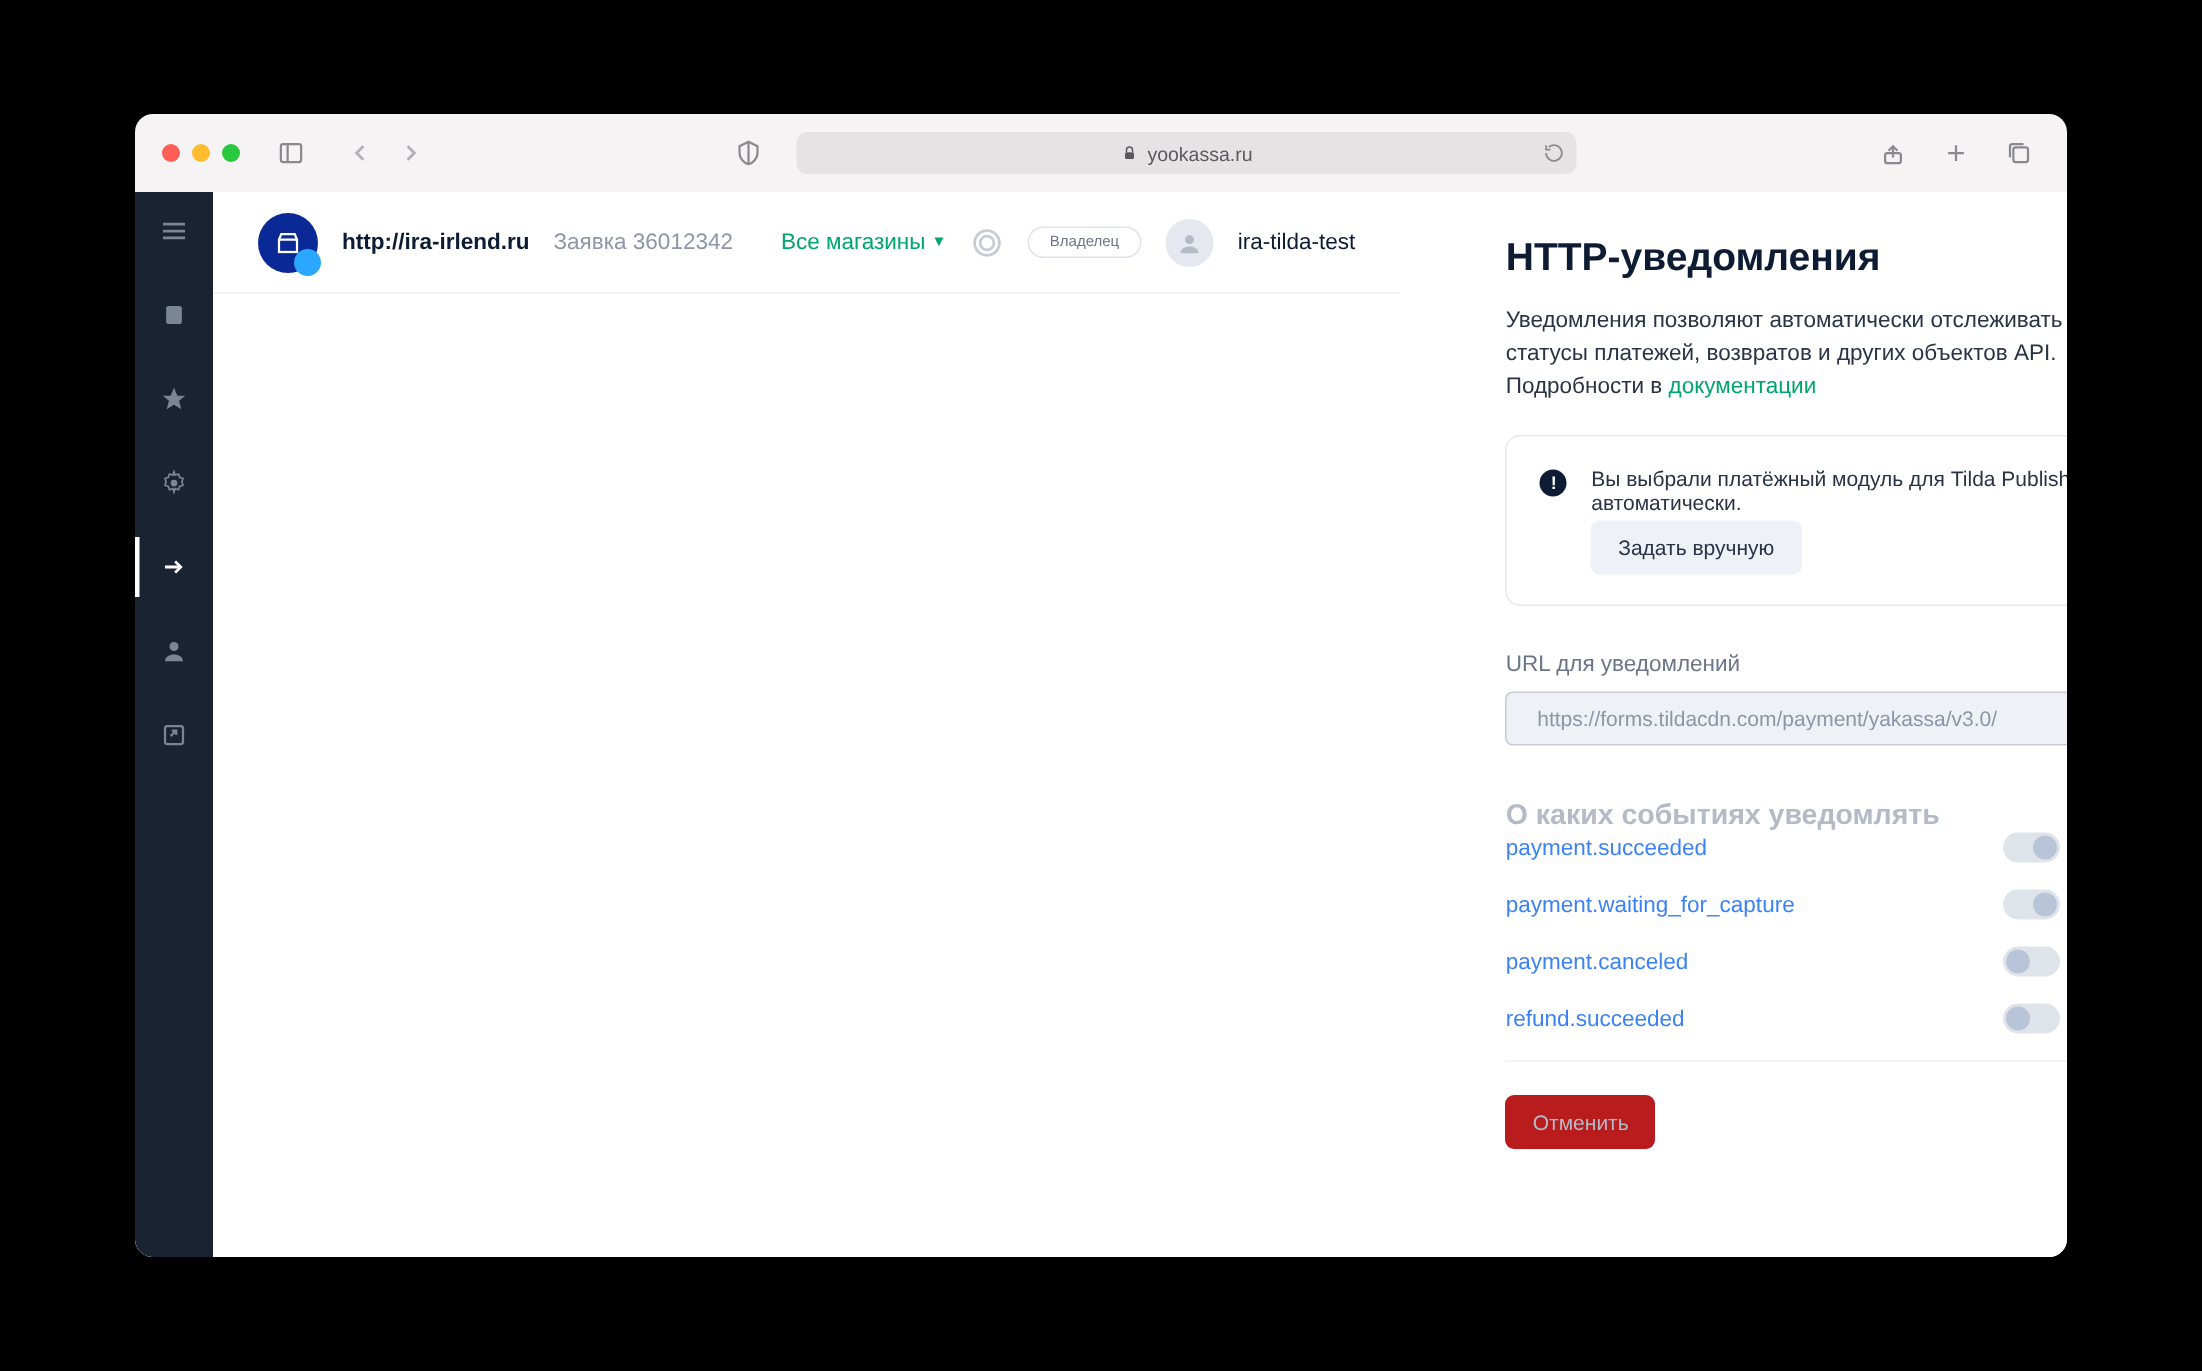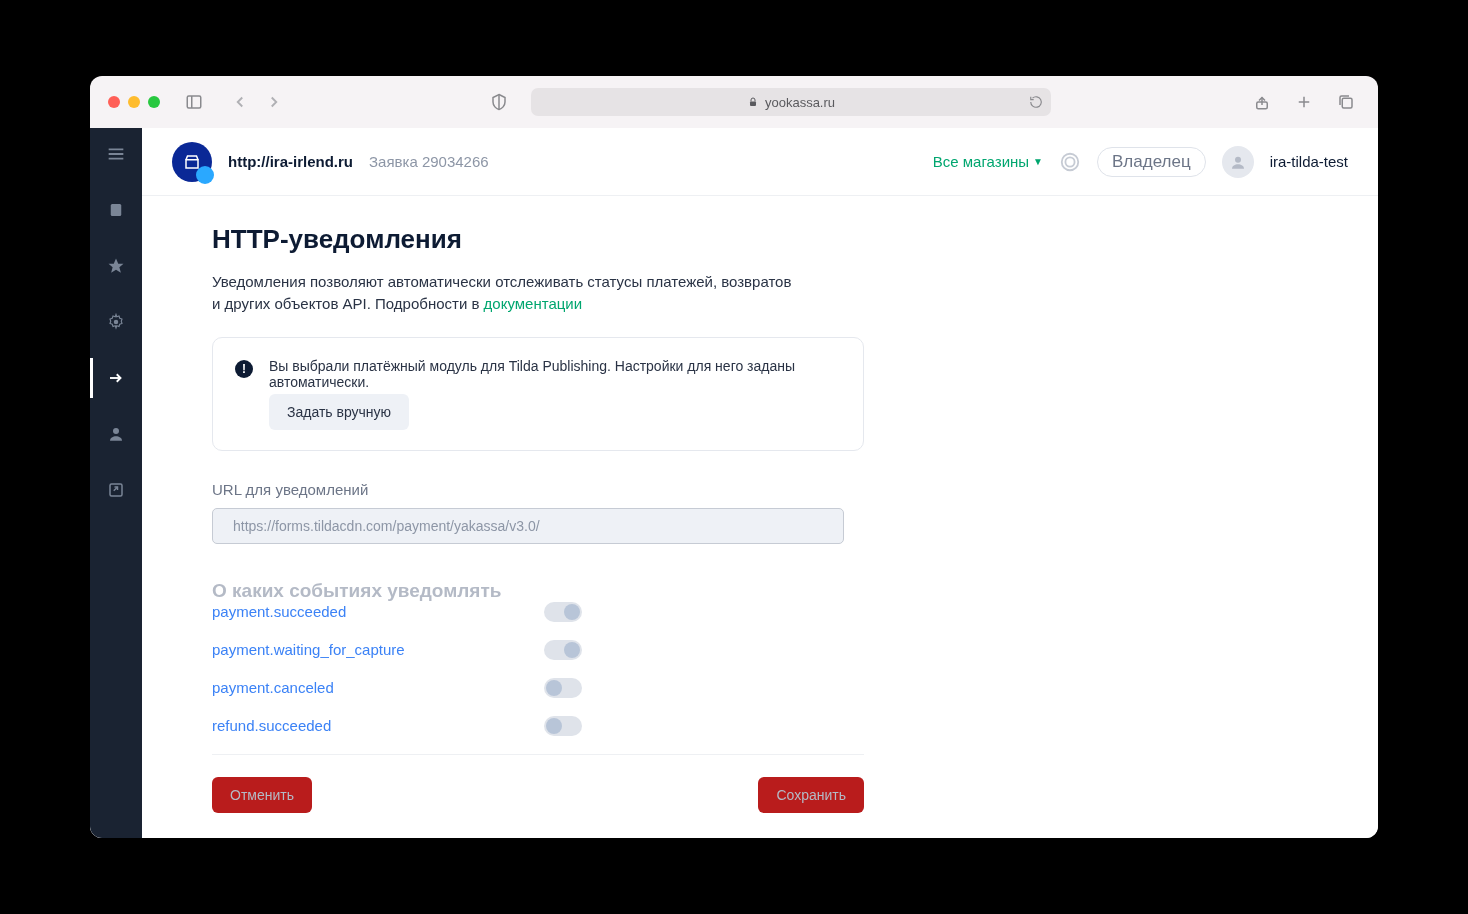--- a/index.html
+++ b/index.html
@@ -76,21 +76,21 @@
   color: #7a8596;
   position: relative;
 }
 .sidebar-item.active { color: #fff; }
 .sidebar-item.active::before {
   content: ''; position: absolute; left: 0; top: -6px; bottom: -6px; width: 3px; background: #fff;
 }
 .sidebar-item svg { width: 18px; height: 18px; }
 .sidebar-item.hamburger svg { width: 22px; height: 22px; }
 
-.main { flex: 1; display: flex; flex-direction: column; overflow: hidden; }
+.main { flex: 1; display: flex; flex-direction: row; overflow: hidden; }
 
 .header {
   height: 68px;
   border-bottom: 1px solid #eef0f3;
   display: flex;
   align-items: center;
   padding: 0 30px;
   gap: 16px;
 }
 .logo-circle {
@@ -105,21 +105,21 @@
 }
 .logo-circle svg { width: 18px; height: 18px; color: #fff; z-index: 1; }
 .shop-url { font-weight: 700; color: #0d1b33; font-size: 15px; }
 .request-id { color: #8d96a6; font-size: 15px; }
 .header-spacer { flex: 1; }
 .all-shops { color: #00a66f; font-size: 15px; display: flex; align-items: center; gap: 4px; justify-content: center; }
 .all-shops .caret { font-size: 10px; }
 .theme-toggle { width: 22px; height: 22px; color: #c6cbd4; }
 .owner-badge {
   border: 1px solid #dfe3ea; border-radius: 16px; padding: 4px 14px;
-  font-size: 17px; color: #6c7587;
+  font-size: 10px; color: #6c7587;
 }
 .avatar { width: 32px; height: 32px; border-radius: 50%; background: #e5e8ee; display: flex; align-items: center; justify-content: center; }
 .avatar svg { width: 18px; height: 18px; color: #b4bac6; }
 .username { color: #0d1b33; font-size: 15px; }
 
 .content { flex: 1; overflow-y: auto; padding: 28px 0 0 70px; }
 .content-inner { max-width: 700px; }
 
 .page-title { font-size: 26px; font-weight: 700; color: #0d1b33; margin-bottom: 16px; }
 .page-desc { color: #2a3345; font-size: 15px; line-height: 1.45; margin-bottom: 22px; max-width: 580px; }
@@ -293,21 +293,21 @@
 
     <div class="main">
       <div class="header">
         <div class="logo-circle">
           <svg viewBox="0 0 24 24" fill="none" stroke="currentColor" stroke-width="2">
               <path d="M4 9l2-5h12l2 5"></path>
               <rect x="4" y="9" width="16" height="11"></rect>
             </svg>
         </div>
         <span class="shop-url">http://ira-irlend.ru</span>
-        <span class="request-id">Заявка 29034266</span>
+        <span class="request-id">Заявка 36012342</span>
         <div class="header-spacer"></div>
         <div class="all-shops">
           <span>Все магазины</span>
           <span class="caret">▼</span>
         </div>
         <div class="theme-toggle">
           <svg viewBox="0 0 24 24" fill="none" stroke="currentColor" stroke-width="2">
               <circle cx="12" cy="12" r="5"></circle>
               <circle cx="12" cy="12" r="9"></circle>
             </svg>

